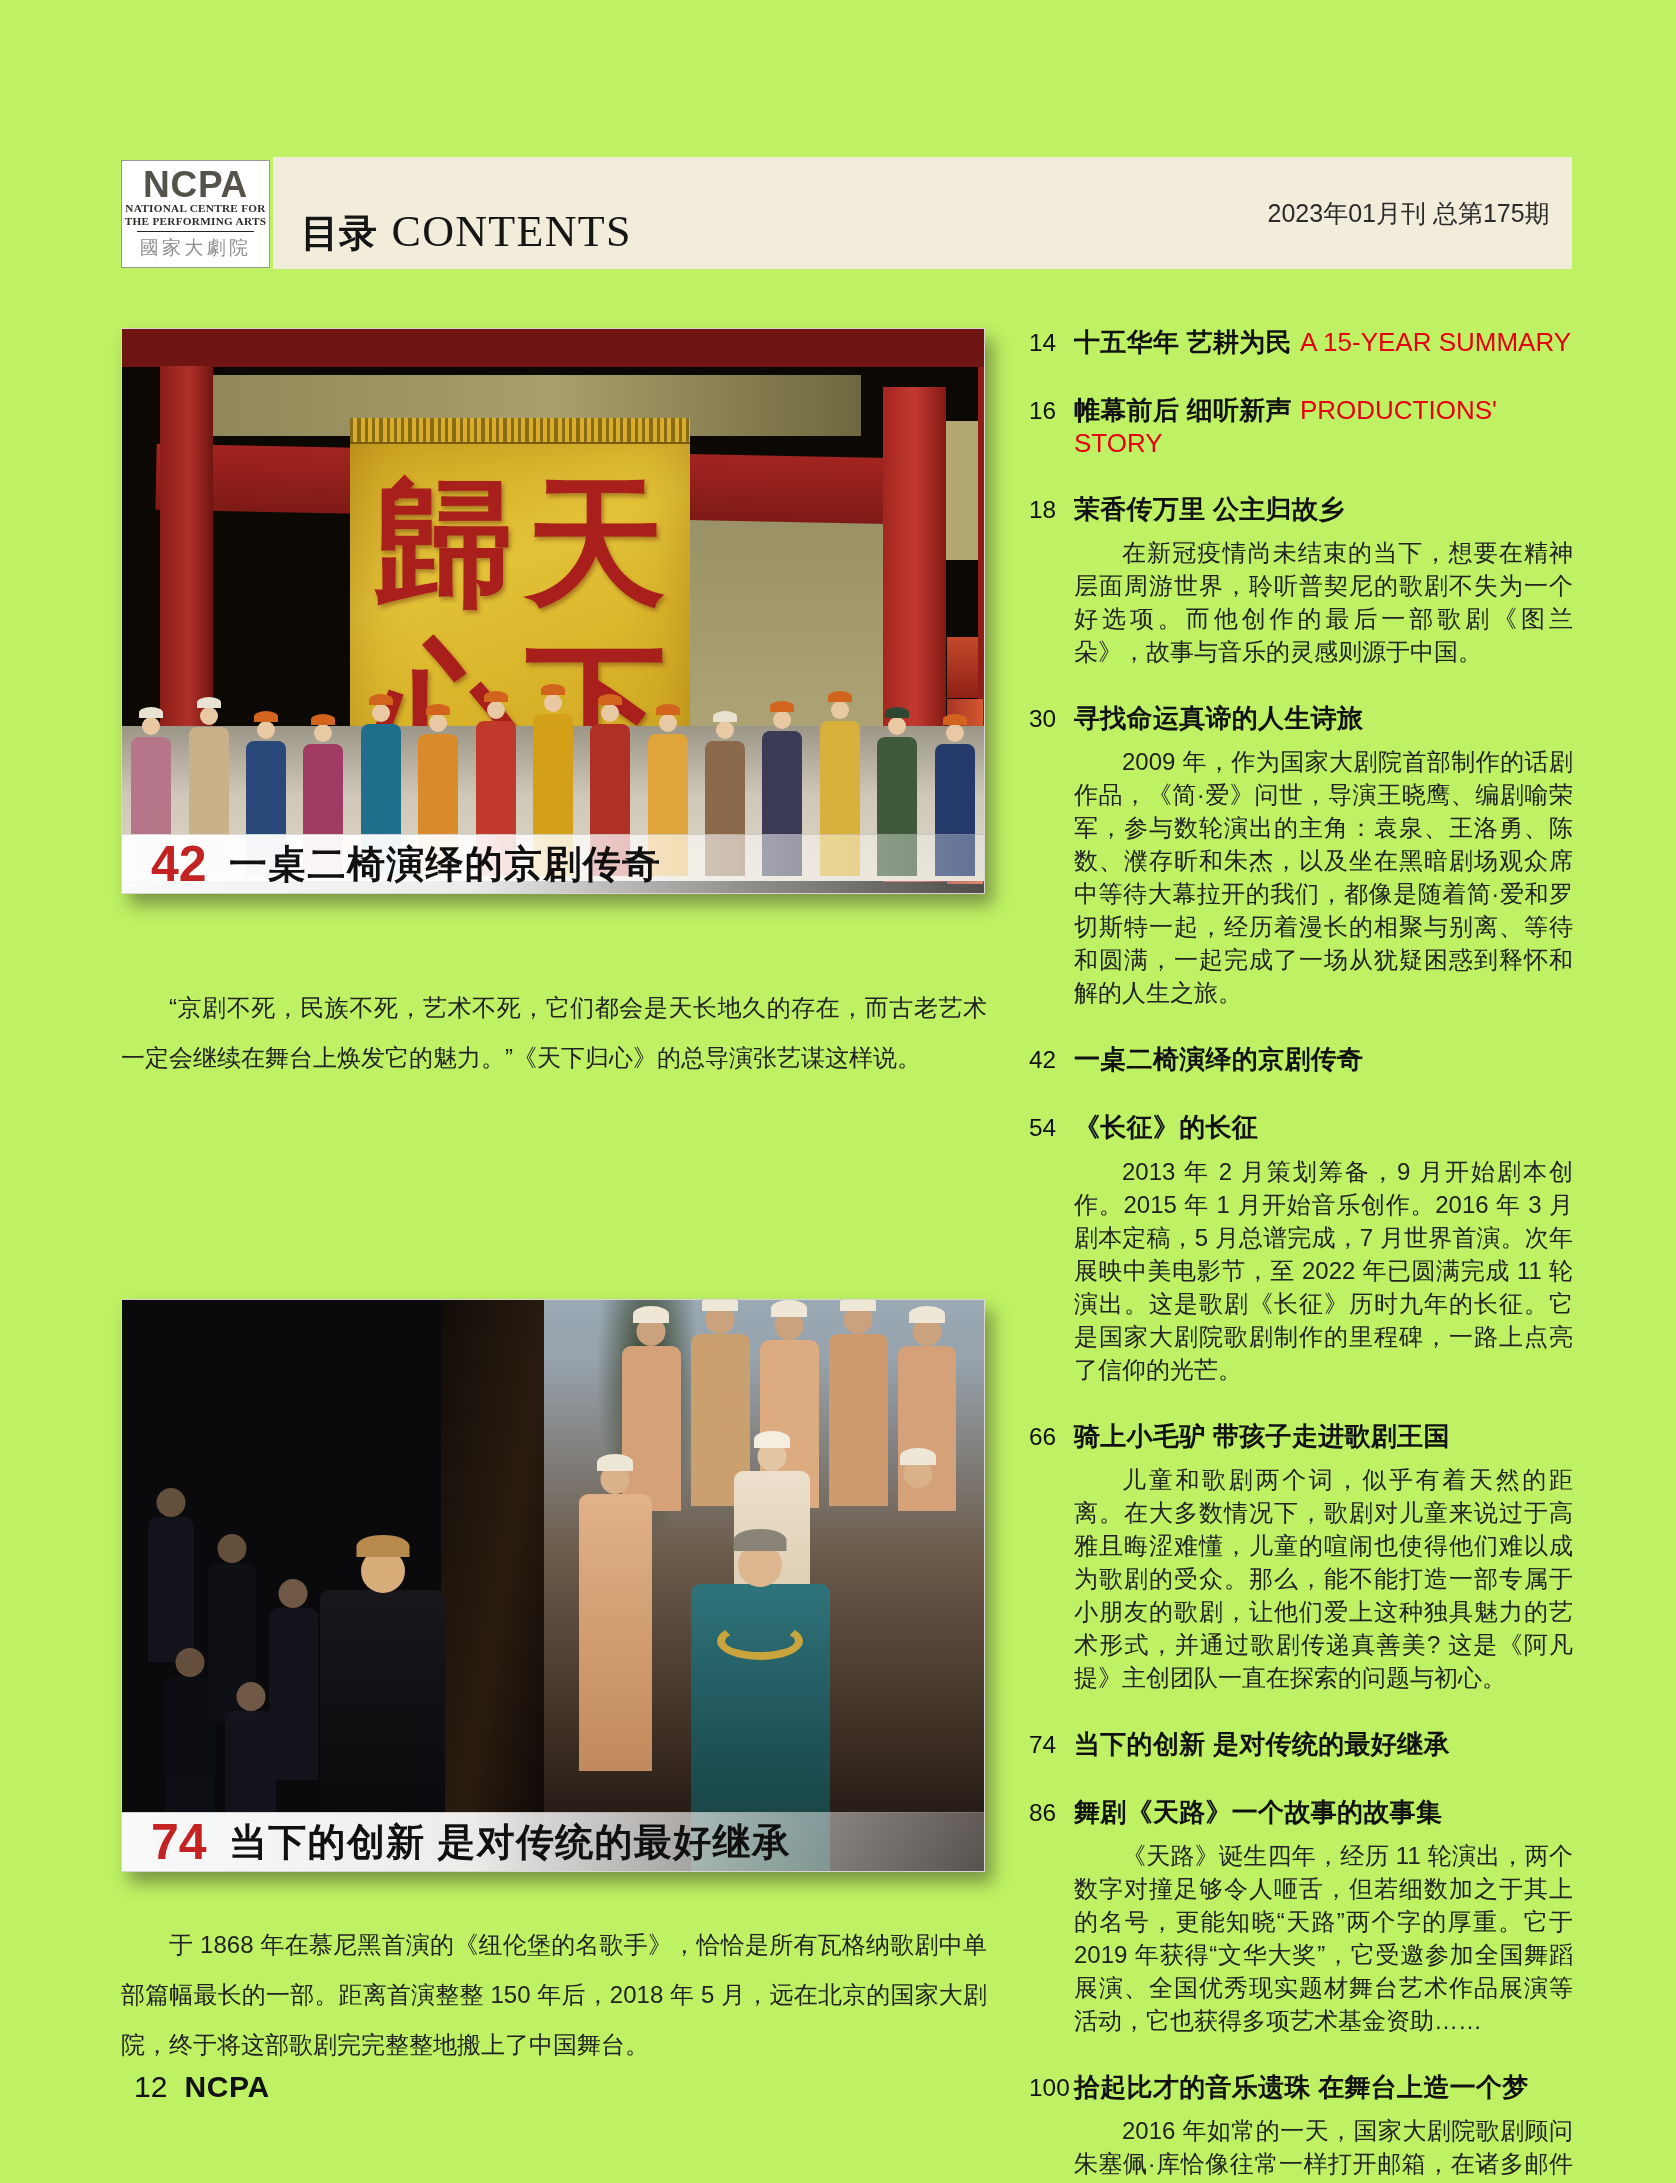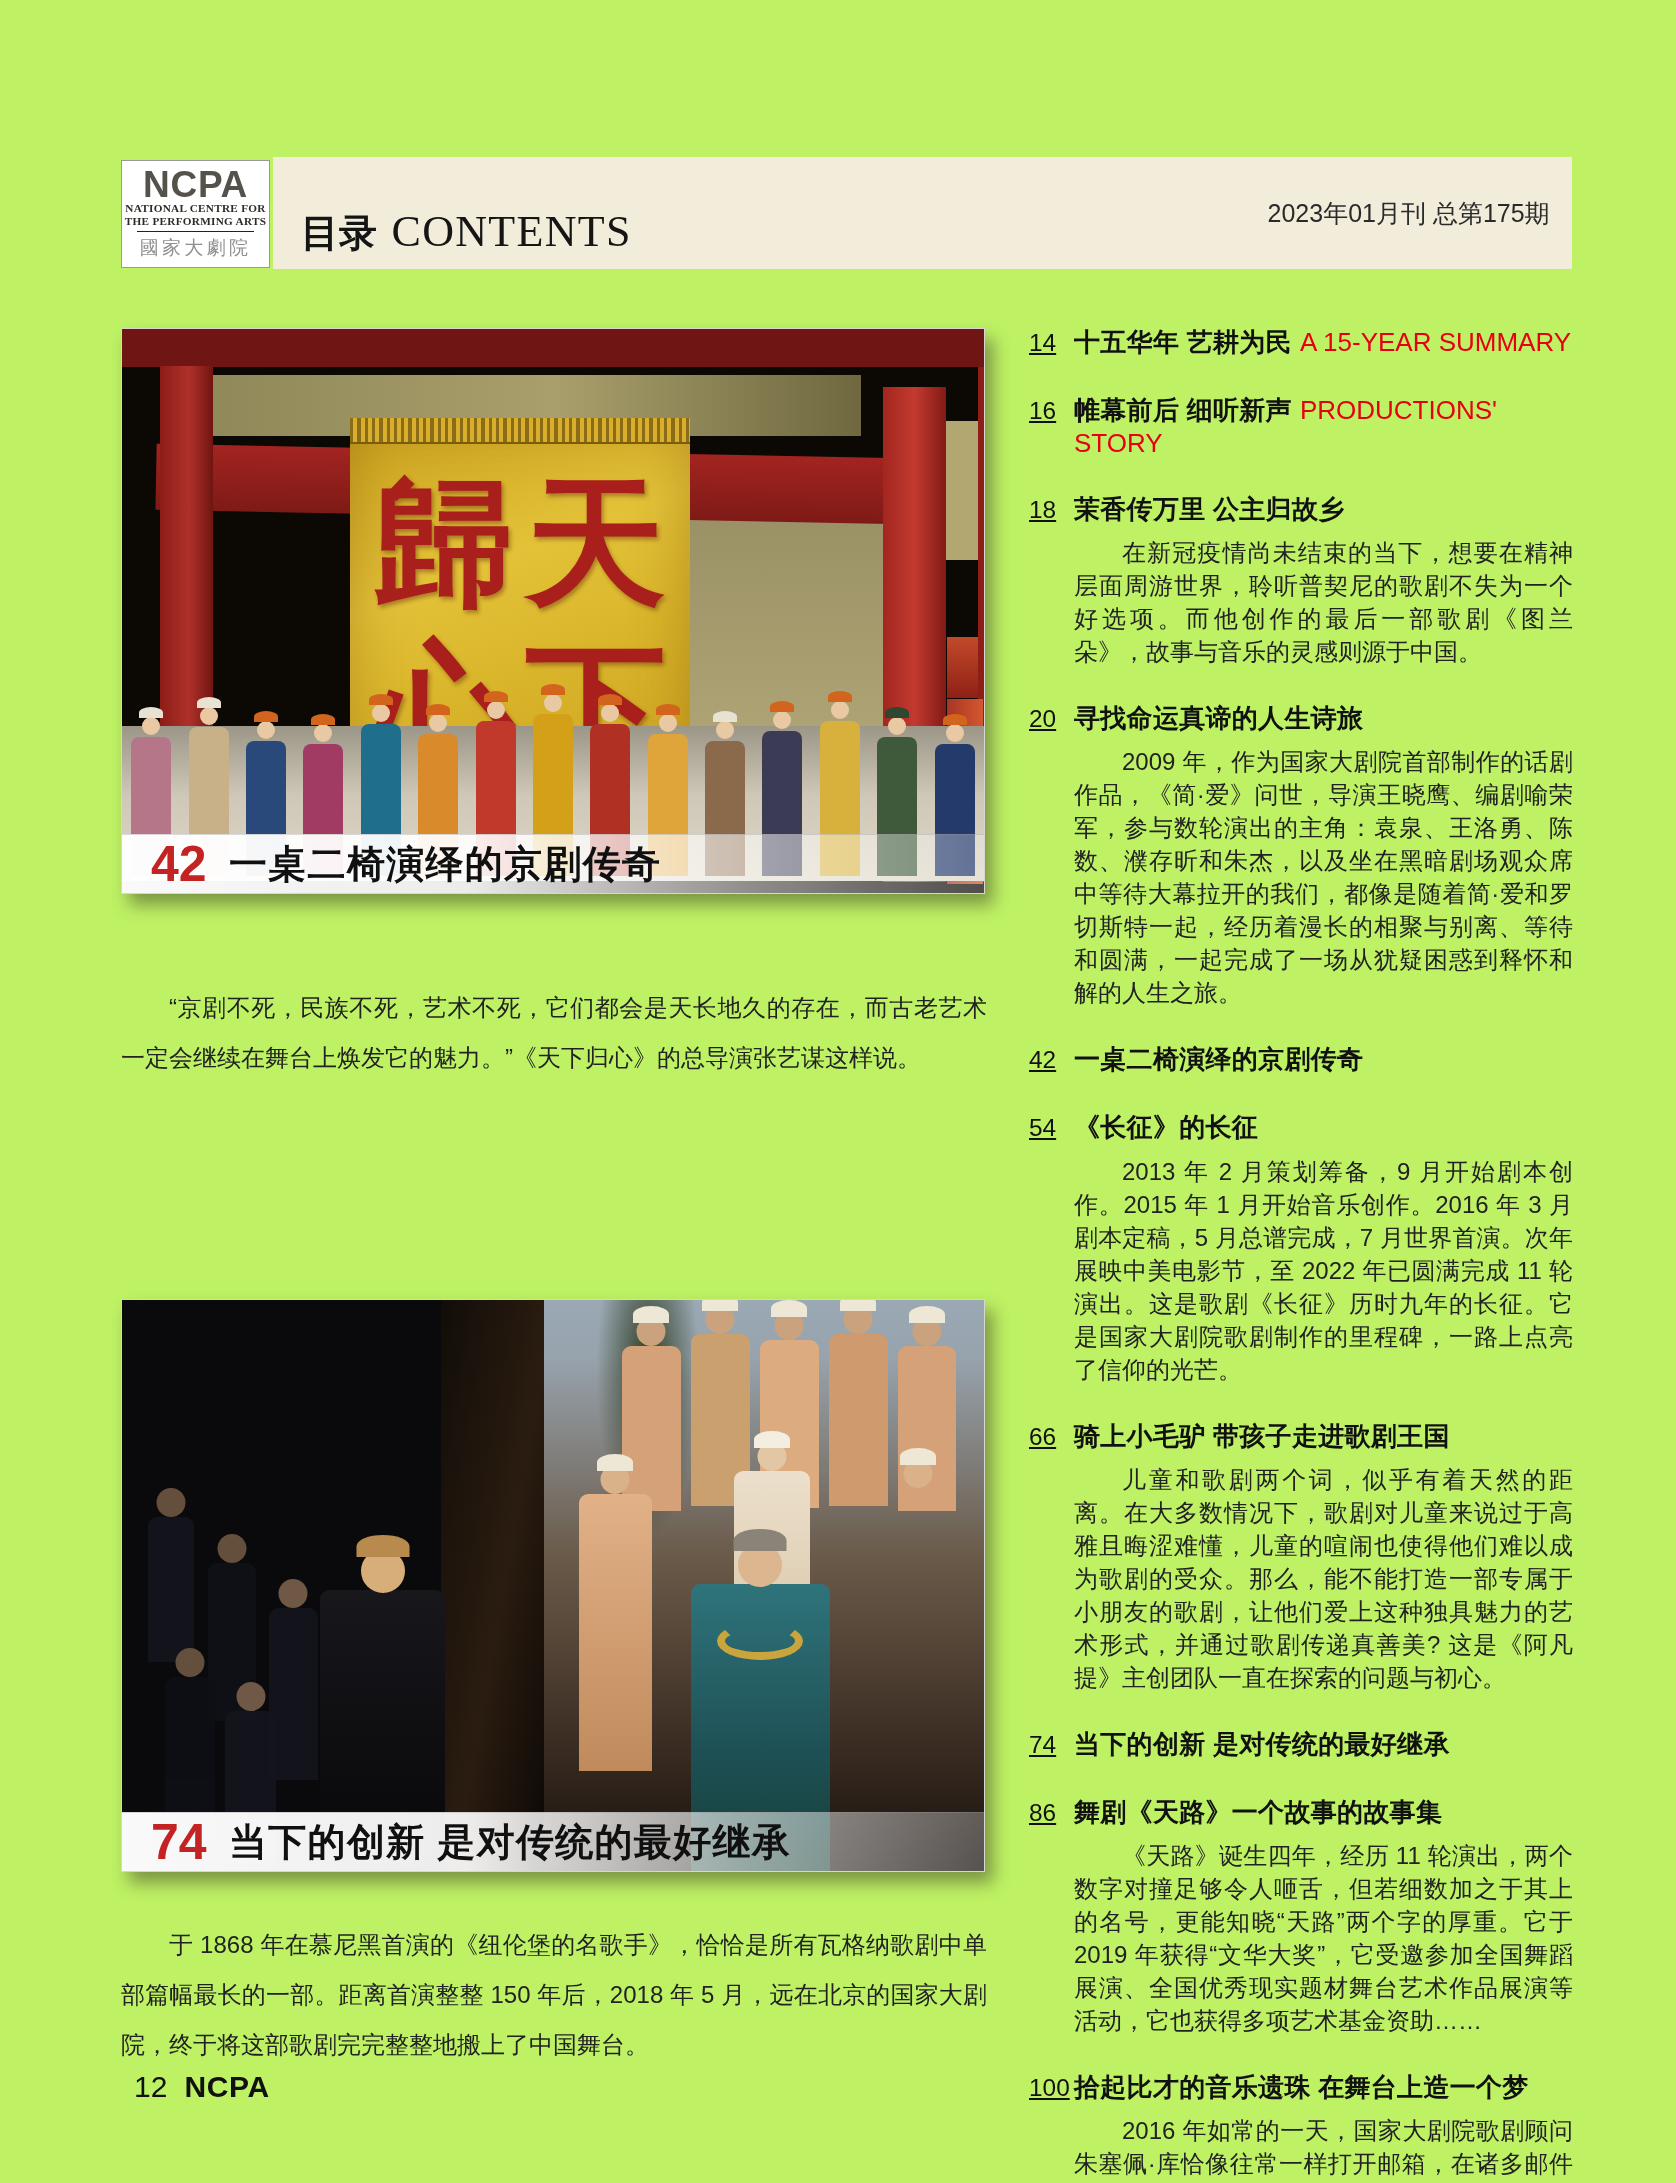--- a/index.html
+++ b/index.html
@@ -93,21 +93,21 @@
   .quote1{top:959px;}
   .quote2{top:1896px;}
   .page-footer{position:absolute;left:121px;top:2070px;font-size:30px;color:#111;
                display:flex;gap:17px;align-items:baseline;margin-left:13px;}
   .page-footer .brand{font-weight:700;letter-spacing:0.7px;}
 
   
   .toc{position:absolute;left:1029px;top:325px;width:544px;}
   .toc-entry{margin-bottom:33px;}
   .toc-head{display:flex;align-items:baseline;}
-  .toc-page{flex:0 0 45px;font-size:24.4px;color:#111;text-decoration:underline;}
+  .toc-page{flex:0 0 45px;font-size:24.4px;color:#111;}
   .toc-title{font-size:26px;font-weight:700;color:#111;letter-spacing:0.3px;}
   .toc-en{color:#e60012;font-weight:400;margin-left:8px;letter-spacing:0;}
   .toc-body{margin:9.2px 0 0 45px;font-size:24px;line-height:33px;text-align:justify;
             text-indent:2em;color:#222;}
 </style>
 </head>
 <body>
 
 <div class="page">
 
@@ -236,21 +236,21 @@
     <div class="toc-entry">
       <div class="toc-head">
         <span class="toc-page">18</span>
         <span class="toc-title"><span>茉香传万里 公主归故乡</span></span>
       </div>
       <p class="toc-body">在新冠疫情尚未结束的当下，想要在精神层面周游世界，聆听普契尼的歌剧不失为一个好选项。而他创作的最后一部歌剧《图兰朵》，故事与音乐的灵感则源于中国。</p>
     </div>
 
     <div class="toc-entry">
       <div class="toc-head">
-        <span class="toc-page">20</span>
+        <span class="toc-page">30</span>
         <span class="toc-title"><span>寻找命运真谛的人生诗旅</span></span>
       </div>
       <p class="toc-body">2009 年，作为国家大剧院首部制作的话剧作品，《简·爱》问世，导演王晓鹰、编剧喻荣军，参与数轮演出的主角：袁泉、王洛勇、陈数、濮存昕和朱杰，以及坐在黑暗剧场观众席中等待大幕拉开的我们，都像是随着简·爱和罗切斯特一起，经历着漫长的相聚与别离、等待和圆满，一起完成了一场从犹疑困惑到释怀和解的人生之旅。</p>
     </div>
 
     <div class="toc-entry">
       <div class="toc-head">
         <span class="toc-page">42</span>
         <span class="toc-title"><span>一桌二椅演绎的京剧传奇</span></span>
       </div>

